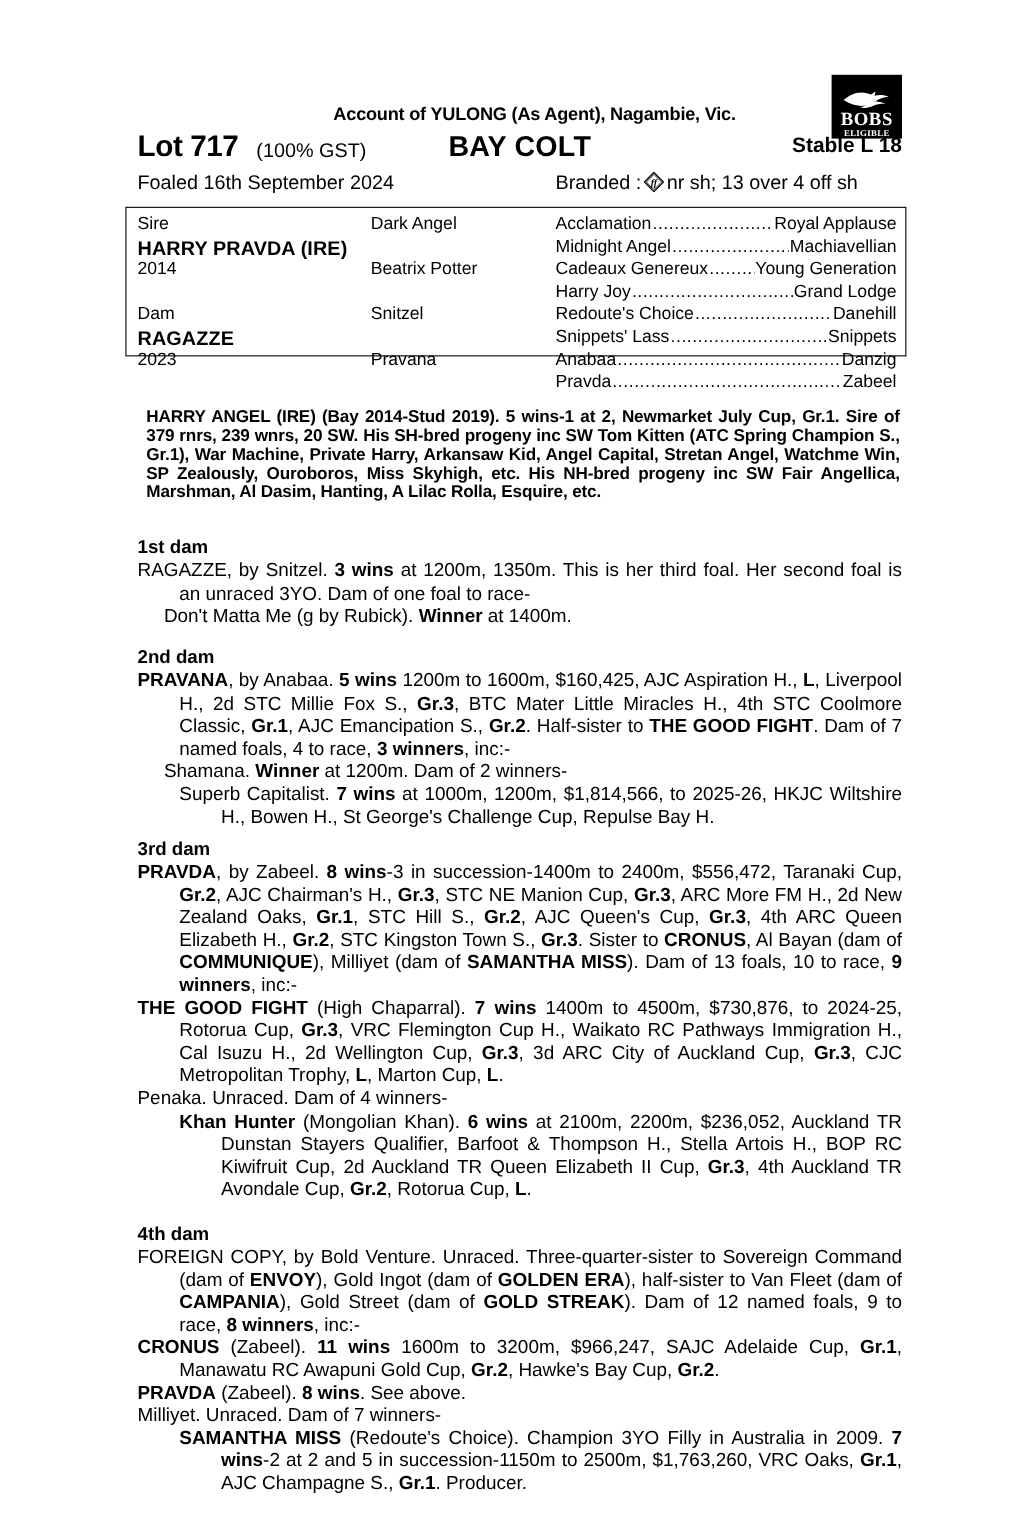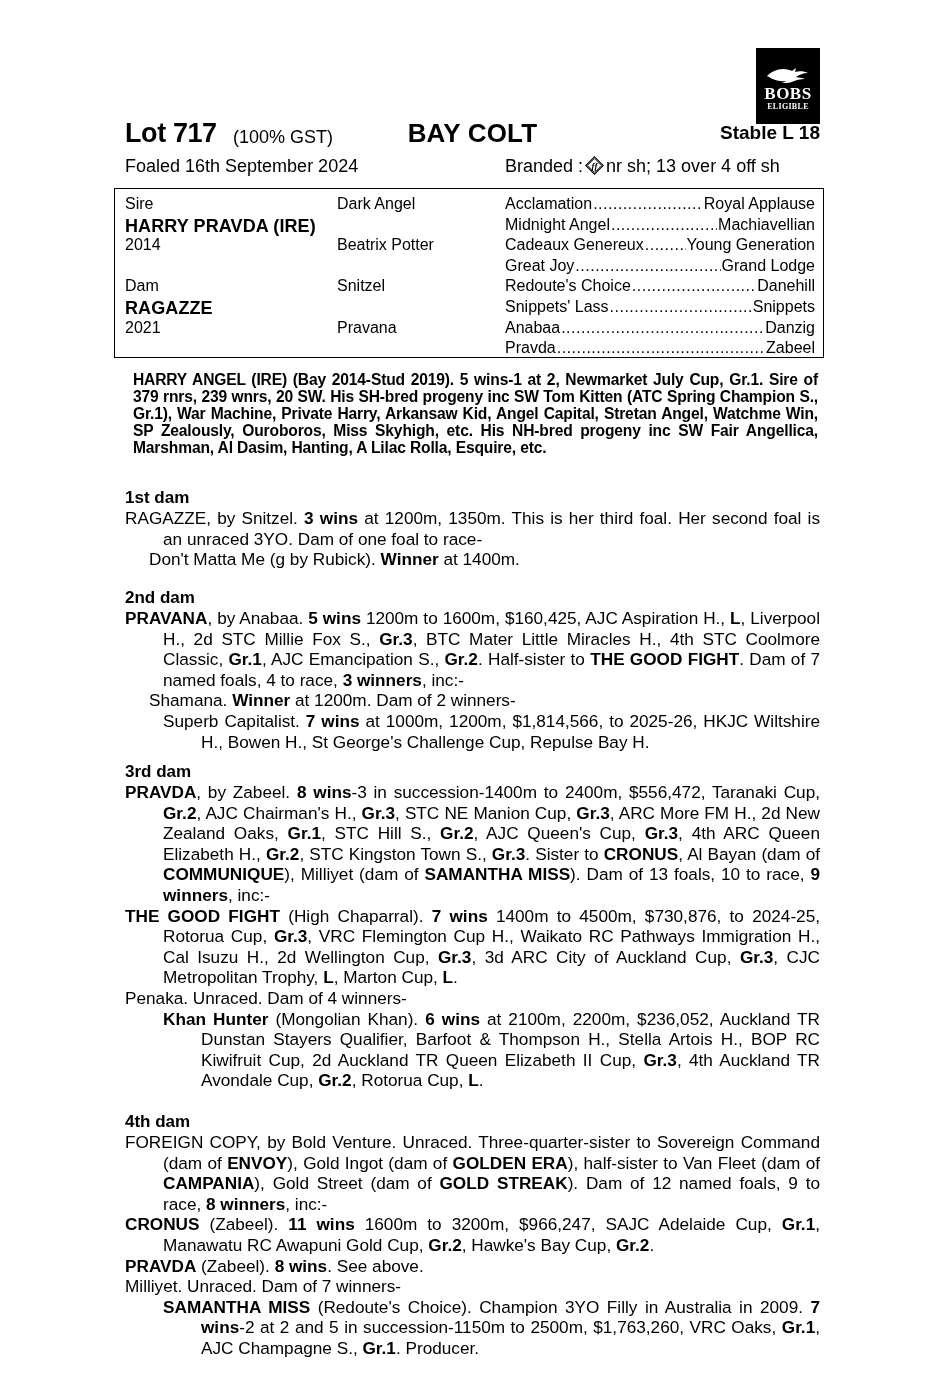--- a/index.html
+++ b/index.html
@@ -9,25 +9,25 @@
     background:#ffffff;
     font-family:"Liberation Sans", sans-serif;
     color:#000000;
     -webkit-font-smoothing:antialiased;
   }
   .page { position:relative; width:938px; height:1400px; padding:0; }
 
   
   .header { position:relative; height:120px; }
   .bobs-logo {
-    position:absolute; right:118px; top:48px;
-    width:64px; height:76px;
+    position:absolute; right:118px; top:68px;
+    width:64px; height:58px;
     background:#000000;
     display:flex; flex-direction:column;
-    align-items:center; justify-content:center;
+    align-items:center; justify-content:flex-end;
     padding-top:3px;
   }
   .bobs-horse { width:46px; height:20px; display:block; }
   .bobs-word {
     color:#ffffff; font-family:"Liberation Serif", serif;
     font-weight:bold; font-size:17px; line-height:16px;
     letter-spacing:.5px; margin-top:1px;
   }
   .bobs-sub {
     color:#ffffff; font-family:"Liberation Serif", serif;
@@ -71,21 +71,21 @@
   .foaled-left { position:absolute; left:0; top:0; }
   .foaled-right { position:absolute; left:380px; top:0; white-space:nowrap;text-align:right; }
   .brand-mark {
     display:inline-block; vertical-align:-3px;
     width:19px; height:19px; position:relative; margin:0 2px;
   }
 
   
   .ped {
     position:absolute; left:114px; top:188px;
-    width:710px; height:170px;
+    width:710px; height:136px;
     border:1.6px solid #000;
     padding:6px 0 0 0;
   }
   .ped-row { position:relative; height:20.6px; }
   .c1 { position:absolute; left:10px;  top:0; font-size:16px; }
   .c2 { position:absolute; left:222px; top:0; font-size:16px; }
   .c3 { position:absolute; left:390px; right:8px; top:0; font-size:16px;
         display:flex; align-items:baseline; }
   .c3 .nm { white-space:nowrap; }
   .c3 .dots { flex:1 1 auto; overflow:hidden; white-space:nowrap;
@@ -130,20 +130,21 @@
       <svg class="bobs-horse" viewBox="0 0 46 20">
         <path fill="#ffffff" d="M2 11 C6 7, 12 4, 18 4 C22 4, 25 5, 27 6 L31 3 L30 7 C34 6, 39 6, 43 8
           C38 8, 34 10, 31 12 C27 15, 21 17, 15 16 C11 15.4, 7 14, 4 12 Z
           M20 7.4 A1 1 0 1 1 20 7.3 Z"></path>
         <path fill="#ffffff" d="M27 12 C31 12, 36 12.5, 40 14 C35 14, 31 15, 28 16.5 C25 17.8, 21 18.4, 17 18 C21 16.6, 24 14.6, 27 12 Z"></path>
       </svg>
       <div class="bobs-word">BOBS</div>
       <div class="bobs-sub">ELIGIBLE</div>
     </div>
 
+    <div class="account">Account of YULONG (As Agent), Nagambie, Vic.</div>
   </div>
 
   <div class="lotline">
     <span class="lot-no">Lot 717</span>
     <span class="lot-gst">(100% GST)</span>
     <span class="lot-sex">BAY COLT</span>
     <span class="lot-stable">Stable L 18</span>
   </div>
 
   <div class="foaled-row">
@@ -188,21 +189,21 @@
           <span class="nm">Cadeaux Genereux</span>
           <span class="dots">......................................................................</span>
           <span class="nm2">Young Generation</span>
         </span>
     </div>
 
     <div class="ped-row">
       <span class="c1"></span>
       <span class="c2"></span>
       <span class="c3">
-          <span class="nm">Great Joy</span>
+          <span class="nm">Harry Joy</span>
           <span class="dots">......................................................................</span>
           <span class="nm2">Grand Lodge</span>
         </span>
     </div>
 
     <div class="ped-row">
       <span class="c1">Dam</span>
       <span class="c2">Snitzel</span>
       <span class="c3">
           <span class="nm">Redoute's Choice</span>
@@ -215,21 +216,21 @@
       <span class="c1 bigname">RAGAZZE</span>
       <span class="c2"></span>
       <span class="c3">
           <span class="nm">Snippets' Lass</span>
           <span class="dots">......................................................................</span>
           <span class="nm2">Snippets</span>
         </span>
     </div>
 
     <div class="ped-row">
-      <span class="c1">2021</span>
+      <span class="c1">2023</span>
       <span class="c2">Pravana</span>
       <span class="c3">
           <span class="nm">Anabaa</span>
           <span class="dots">......................................................................</span>
           <span class="nm2">Danzig</span>
         </span>
     </div>
 
     <div class="ped-row">
       <span class="c1"></span>

